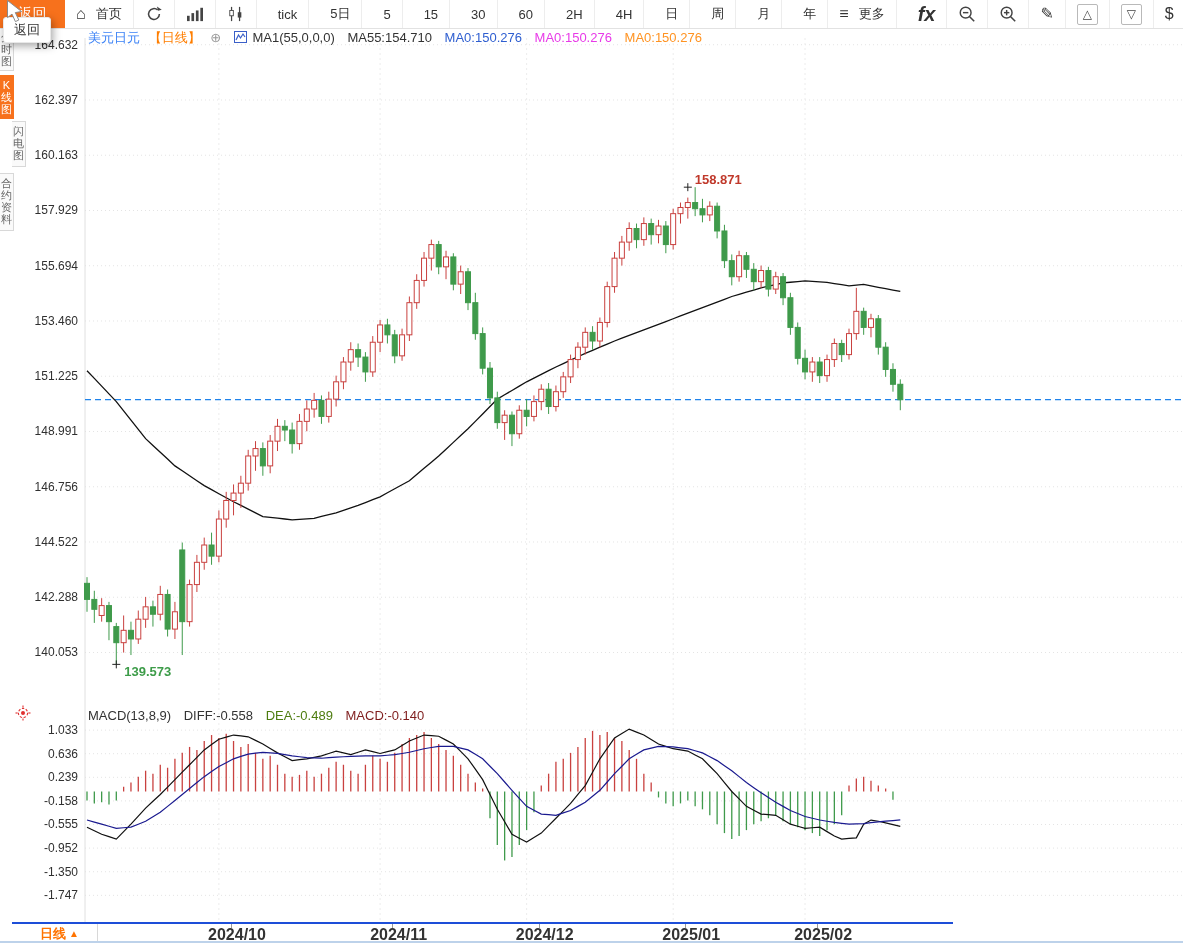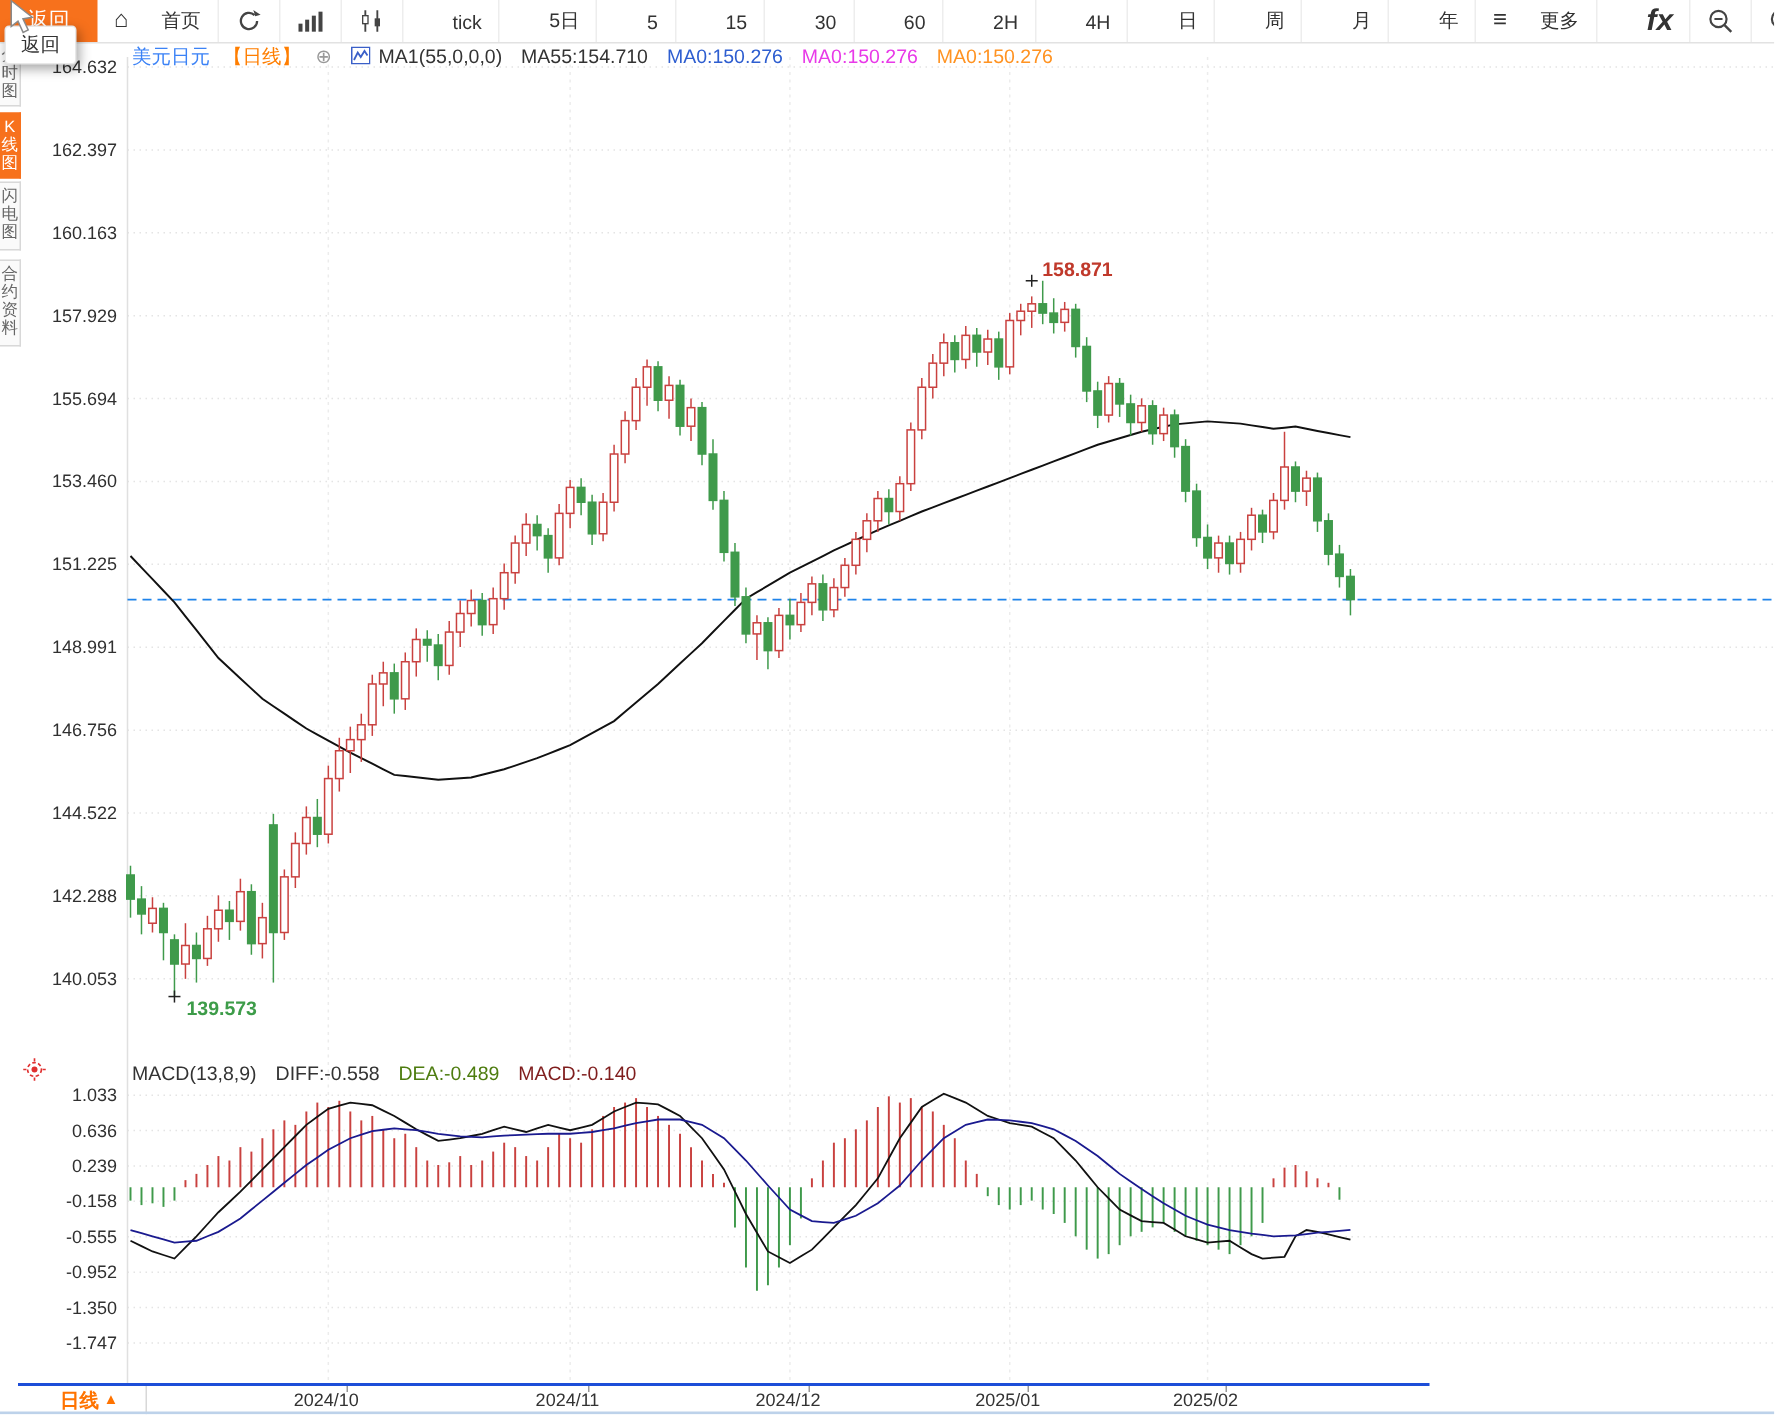--- a/index.html
+++ b/index.html
@@ -6,21 +6,21 @@
   #screen{position:relative;width:1183px;height:943px;overflow:hidden;background:#fff;
           font-family:"Liberation Sans","DejaVu Sans",sans-serif;}
   
   #toolbar{position:absolute;left:0;top:0;width:1183px;height:28px;background:#fff;
            border-bottom:1px solid #e2e2e2;display:flex;align-items:stretch;z-index:10;overflow:hidden;}
   .tb-back{width:65px;background:#f7711c;color:#fff;font-size:14px;display:flex;align-items:center;
            justify-content:center;flex:none;}
   .tb-item{display:flex;align-items:center;justify-content:center;border-right:1px solid #ededed;
            color:#333;font-size:13px;white-space:nowrap;flex:none;padding:0 11px;cursor:default;}
   .tb-item .glyph{font-size:16px;line-height:16px;color:#333;}
-  .tb-item .lab{margin-left:22px;}
+  .tb-item .lab{margin-left:10px;}
   .tb-item svg{display:block;}
   .tb-fx{font-style:italic;font-weight:bold;font-size:20px;}
   .tb-tri{border:1px solid #b9b9b9;width:19px;height:19px;display:flex;align-items:center;
           justify-content:center;font-size:12px;color:#444;border-radius:2px;}
   
   .side-item{position:absolute;left:0;width:13px;background:#fafafa;border:1px solid #d8d8d8;border-left:none;
              color:#666;font-size:11px;line-height:12px;text-align:center;word-break:break-all;
              padding:3px 0;z-index:5;}
   .side-item.active{background:#f7711c;border-color:#f7711c;color:#fff;}
   
@@ -32,22 +32,22 @@
   #back-tooltip{position:absolute;left:3px;top:17px;background:#fff;border:1px solid #e8e8e8;border-radius:3px;
                 padding:3px 10px;font-size:13px;color:#333;box-shadow:2px 3px 8px rgba(0,0,0,.35);z-index:20;}
   #cursor{position:absolute;left:6px;top:0;z-index:21;}
   
   #bottom-bar{position:absolute;left:12px;top:922px;width:941px;height:19px;background:#fff;
               border-top:2px solid #1d4ed8;z-index:5;}
   #period-cell{position:absolute;left:0;top:0;width:85px;height:19px;border-right:1px solid #d8d8d8;
                display:flex;align-items:center;}
   #period-label{margin-left:28px;color:#ff7300;font-weight:bold;font-size:13px;}
   #period-arrow{color:#ff7300;font-size:10px;margin-left:3px;}
-  .x-label{position:absolute;top:2px;width:70px;margin-left:-35px;text-align:left;font-size:12px;
-           font-weight:normal;color:#333;}
+  .x-label{position:absolute;top:2px;width:70px;margin-left:-35px;text-align:right;font-size:16px;
+           font-weight:bold;color:#333;}
   .x-tick{position:absolute;top:0;width:1px;height:4px;background:#999;}
   #bottom-strip{position:absolute;left:0;top:941px;width:1183px;height:2px;background:#bdd2ea;z-index:6;}
   
   #watermark{position:absolute;left:1056px;top:882px;font-size:35px;font-weight:bold;letter-spacing:2px;
              color:#ccd9ea;text-shadow:2px 2px 0 rgba(200,176,150,.55);z-index:1;}
   #chart-svg{position:absolute;left:0;top:0;z-index:0;pointer-events:none;}
   #macd-gear{position:absolute;left:15px;top:705px;z-index:4;}
 </style>
 </head>
 <body>
@@ -561,21 +561,21 @@
         <div class="tb-item">
           <span class="glyph">◎</span>
           <span class="lab">汇通财经</span>
         </div>
       </div>
   </div>
 
   <div id="sidebar-items">
       <div class="side-item" style="top: 27px; min-height: 34px;">分时图</div>
       <div class="side-item active" style="top: 75px; min-height: 36px;">K线图</div>
-      <div class="side-item" style="top: 121px; min-height: 38px;">闪电图</div>
+      <div class="side-item" style="top: 121px; min-height: 38px; margin-left: 12px;">闪电图</div>
       <div class="side-item" style="top: 173px; min-height: 50px;">合约资料</div>
     </div>
 
   <div id="chart-header">
     <span style="color:#3b82f6;font-family:Liberation Mono, monospace;">美元日元</span>
     <span style="color:#ff7e00;margin-left:-4px;">【日线】</span>
     <span style="color:#999;margin-left:-3px;">⊕</span>
     <span style="margin-right:2px;"><svg width="13" height="12" viewBox="0 0 13 12" style="vertical-align:-1px;">
           <rect x="0.5" y="0.5" width="12" height="11" fill="#fff" stroke="#3a5fc8"></rect>
           <polyline points="2,9 4.5,4 6.5,7 9,3 11,6" fill="none" stroke="#3a5fc8" stroke-width="1.2"></polyline>

